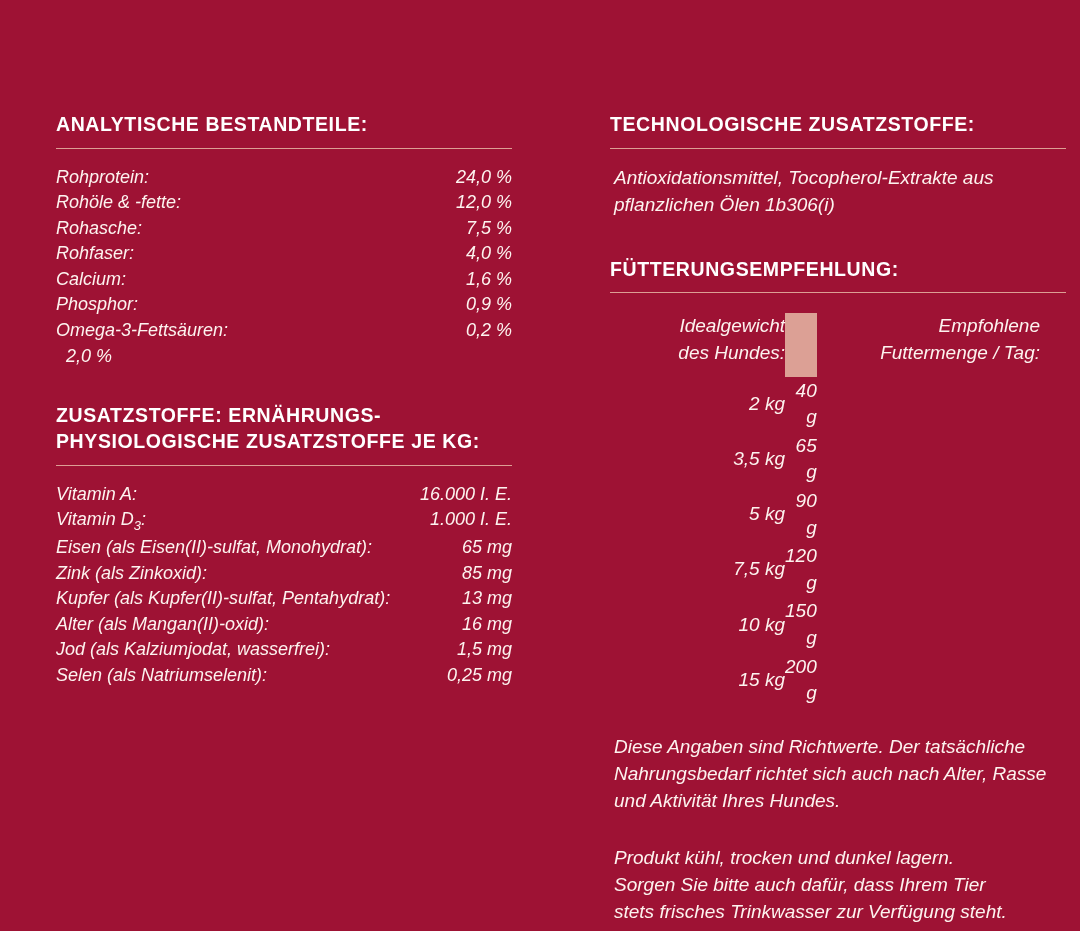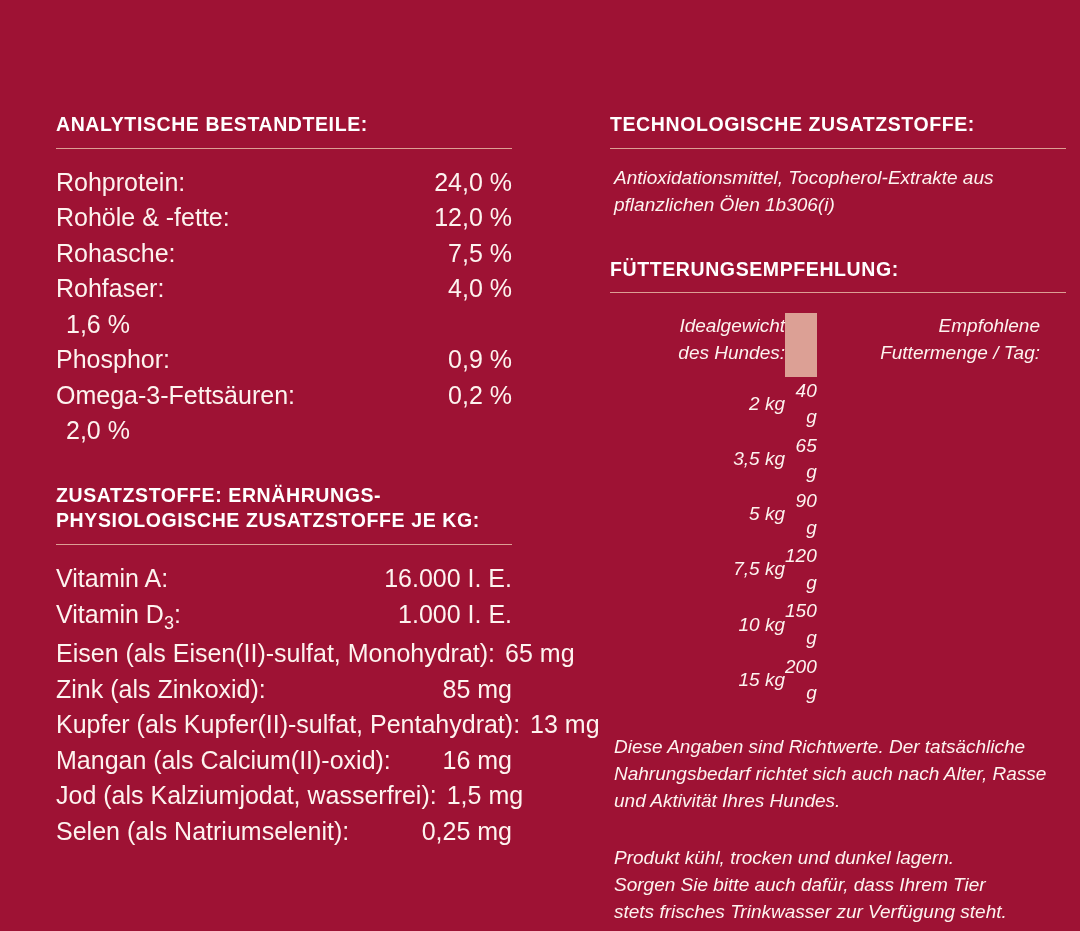--- a/index.html
+++ b/index.html
@@ -46,21 +46,22 @@
   }
 
   .kv-list {
     list-style: none;
     margin: 0;
     padding: 0;
   }
   .kv {
     display: flex;
     align-items: baseline;
-    font-size: 25px;
+    font-style: italic;
+    font-size: 18px;
     line-height: 1.42;
     color: #fdf3ef;
   }
   .kv .k {
     flex: 1 1 auto;
     white-space: nowrap;
   }
   .kv .v {
     flex: 0 0 auto;
     white-space: nowrap;
@@ -131,20 +132,21 @@
       </li>
       <li class="kv">
         <span class="k">Rohasche:</span>
         <span class="v">7,5 %</span>
       </li>
       <li class="kv">
         <span class="k">Rohfaser:</span>
         <span class="v">4,0 %</span>
       </li>
       <li class="kv">
+        <span class="k">Calcium:</span>
         <span class="v">1,6 %</span>
       </li>
       <li class="kv">
         <span class="k">Phosphor:</span>
         <span class="v">0,9 %</span>
       </li>
       <li class="kv">
         <span class="k">Omega-3-Fettsäuren:</span>
         <span class="v">0,2 %</span>
       </li>
@@ -176,21 +178,21 @@
       </li>
       <li class="kv">
         <span class="k">Zink (als Zinkoxid):</span>
         <span class="v">85 mg</span>
       </li>
       <li class="kv">
         <span class="k">Kupfer (als Kupfer(II)-sulfat, Pentahydrat):</span>
         <span class="v">13 mg</span>
       </li>
       <li class="kv">
-        <span class="k">Mangan (als Calcium(II)-oxid):</span>
+        <span class="k">Alter (als Mangan(II)-oxid):</span>
         <span class="v">16 mg</span>
       </li>
       <li class="kv">
         <span class="k">Jod (als Kalziumjodat, wasserfrei):</span>
         <span class="v">1,5 mg</span>
       </li>
       <li class="kv">
         <span class="k">Selen (als Natriumselenit):</span>
         <span class="v">0,25 mg</span>
       </li>

